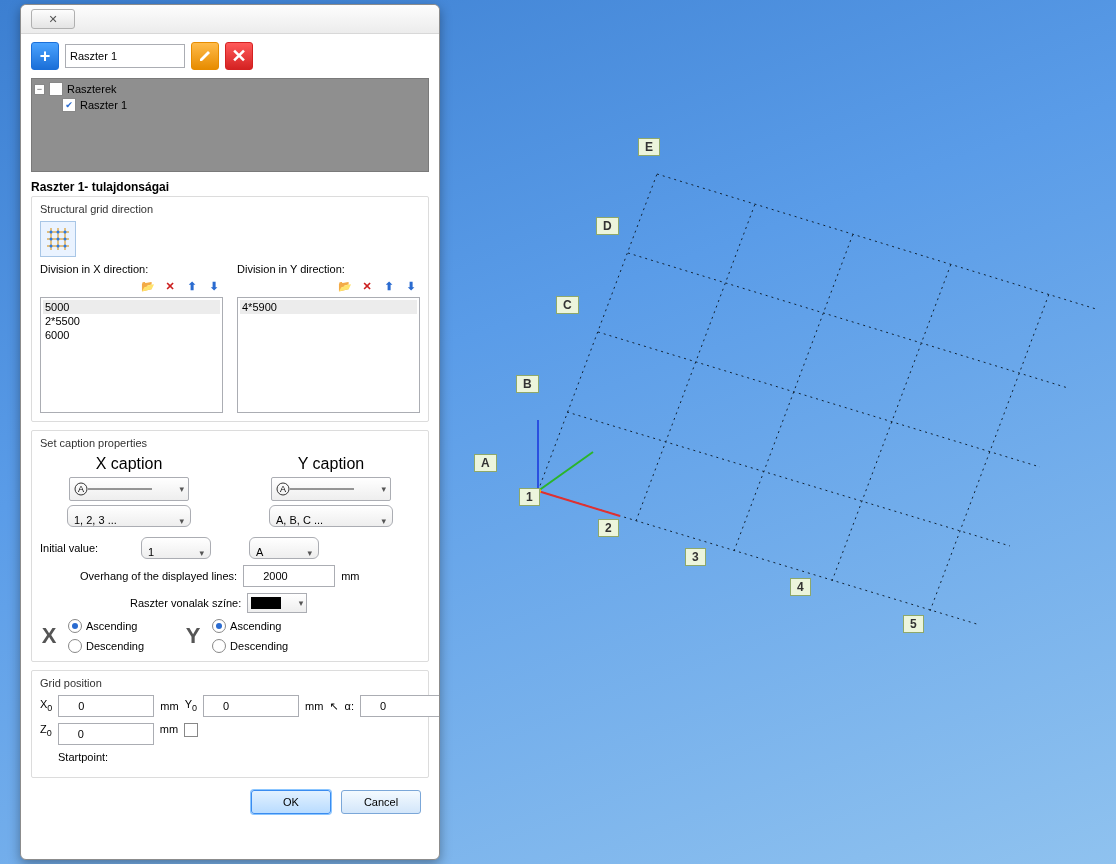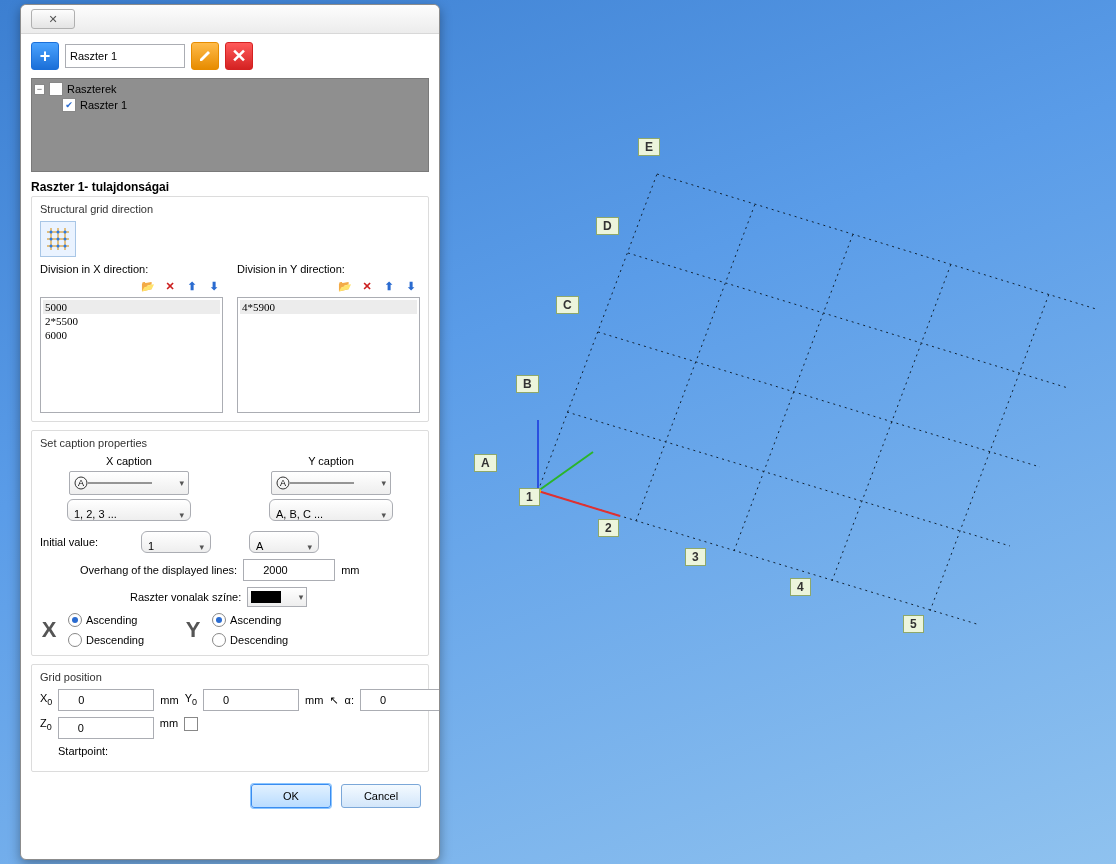--- a/index.html
+++ b/index.html
@@ -32,26 +32,26 @@
   .grid-icon svg { display:block; }
   .div-columns { display:flex; gap:14px; }
   .div-col { flex:1; }
   .div-label { font-size:11px; margin-bottom:2px; }
   .div-toolbar { display:flex; justify-content:flex-end; gap:4px; margin-bottom:2px; }
   .tinybtn { width:16px; height:16px; display:flex; align-items:center; justify-content:center; font-size:11px; line-height:1; border:1px solid transparent; }
   .tinybtn.folder { color:#caa200; }
   .tinybtn.x { color:#cc2020; font-weight:bold; }
   .tinybtn.up, .tinybtn.down { color:#2a6bd0; font-weight:bold; }
   .listbox { height:110px; border:1px solid #abadb3; background:#fff; padding:2px; overflow:auto; }
-  .listbox .item { height:14px; padding:0 2px; line-height:14px; font-size:11px;font-family:Liberation Serif, serif; }
+  .listbox .item { height:14px; padding:0 2px; line-height:14px; font-size:11px; }
   .listbox .item.sel { background:#ececec; }
   
   .caption-cols { display:flex; gap:24px; justify-content:space-around; margin-bottom:10px; }
   .cap-col { display:flex; flex-direction:column; align-items:center; gap:4px; }
-  .cap-title { font-size:11px; text-align:center; }
+  .cap-title { font-size:16px; text-align:center; }
   .iconcombo { width:110px; height:22px; border:1px solid #abadb3; border-radius:2px; background:linear-gradient(#fff,#eee); display:flex; align-items:center; padding:0 4px; gap:4px; }
   .iconcombo .arrow { margin-left:auto; font-size:9px; color:#555; }
   .combo { height:20px; border:1px solid #abadb3; border-radius:6px; background:linear-gradient(#fff,#eee); display:flex; align-items:flex-end; padding:0 6px; font-size:11px; }
   .combo .arrow { margin-left:auto; font-size:9px; color:#555; }
   .formrow { display:flex; align-items:center; margin-bottom:6px; gap:6px; font-size:11px;}
   .formrow .label { width:95px; }
   .textin { width:56px; height:18px; border:1px solid #abadb3; padding:1px 19px; font-size:11px; }
   .textin.wide { width:52px; }
   .colorbox { width:52px; height:18px; border:1px solid #abadb3; background:linear-gradient(#fff,#eee); display:flex; align-items:center; padding:0 3px; }
   .colorswatch { width:30px; height:12px; background:#000; }

